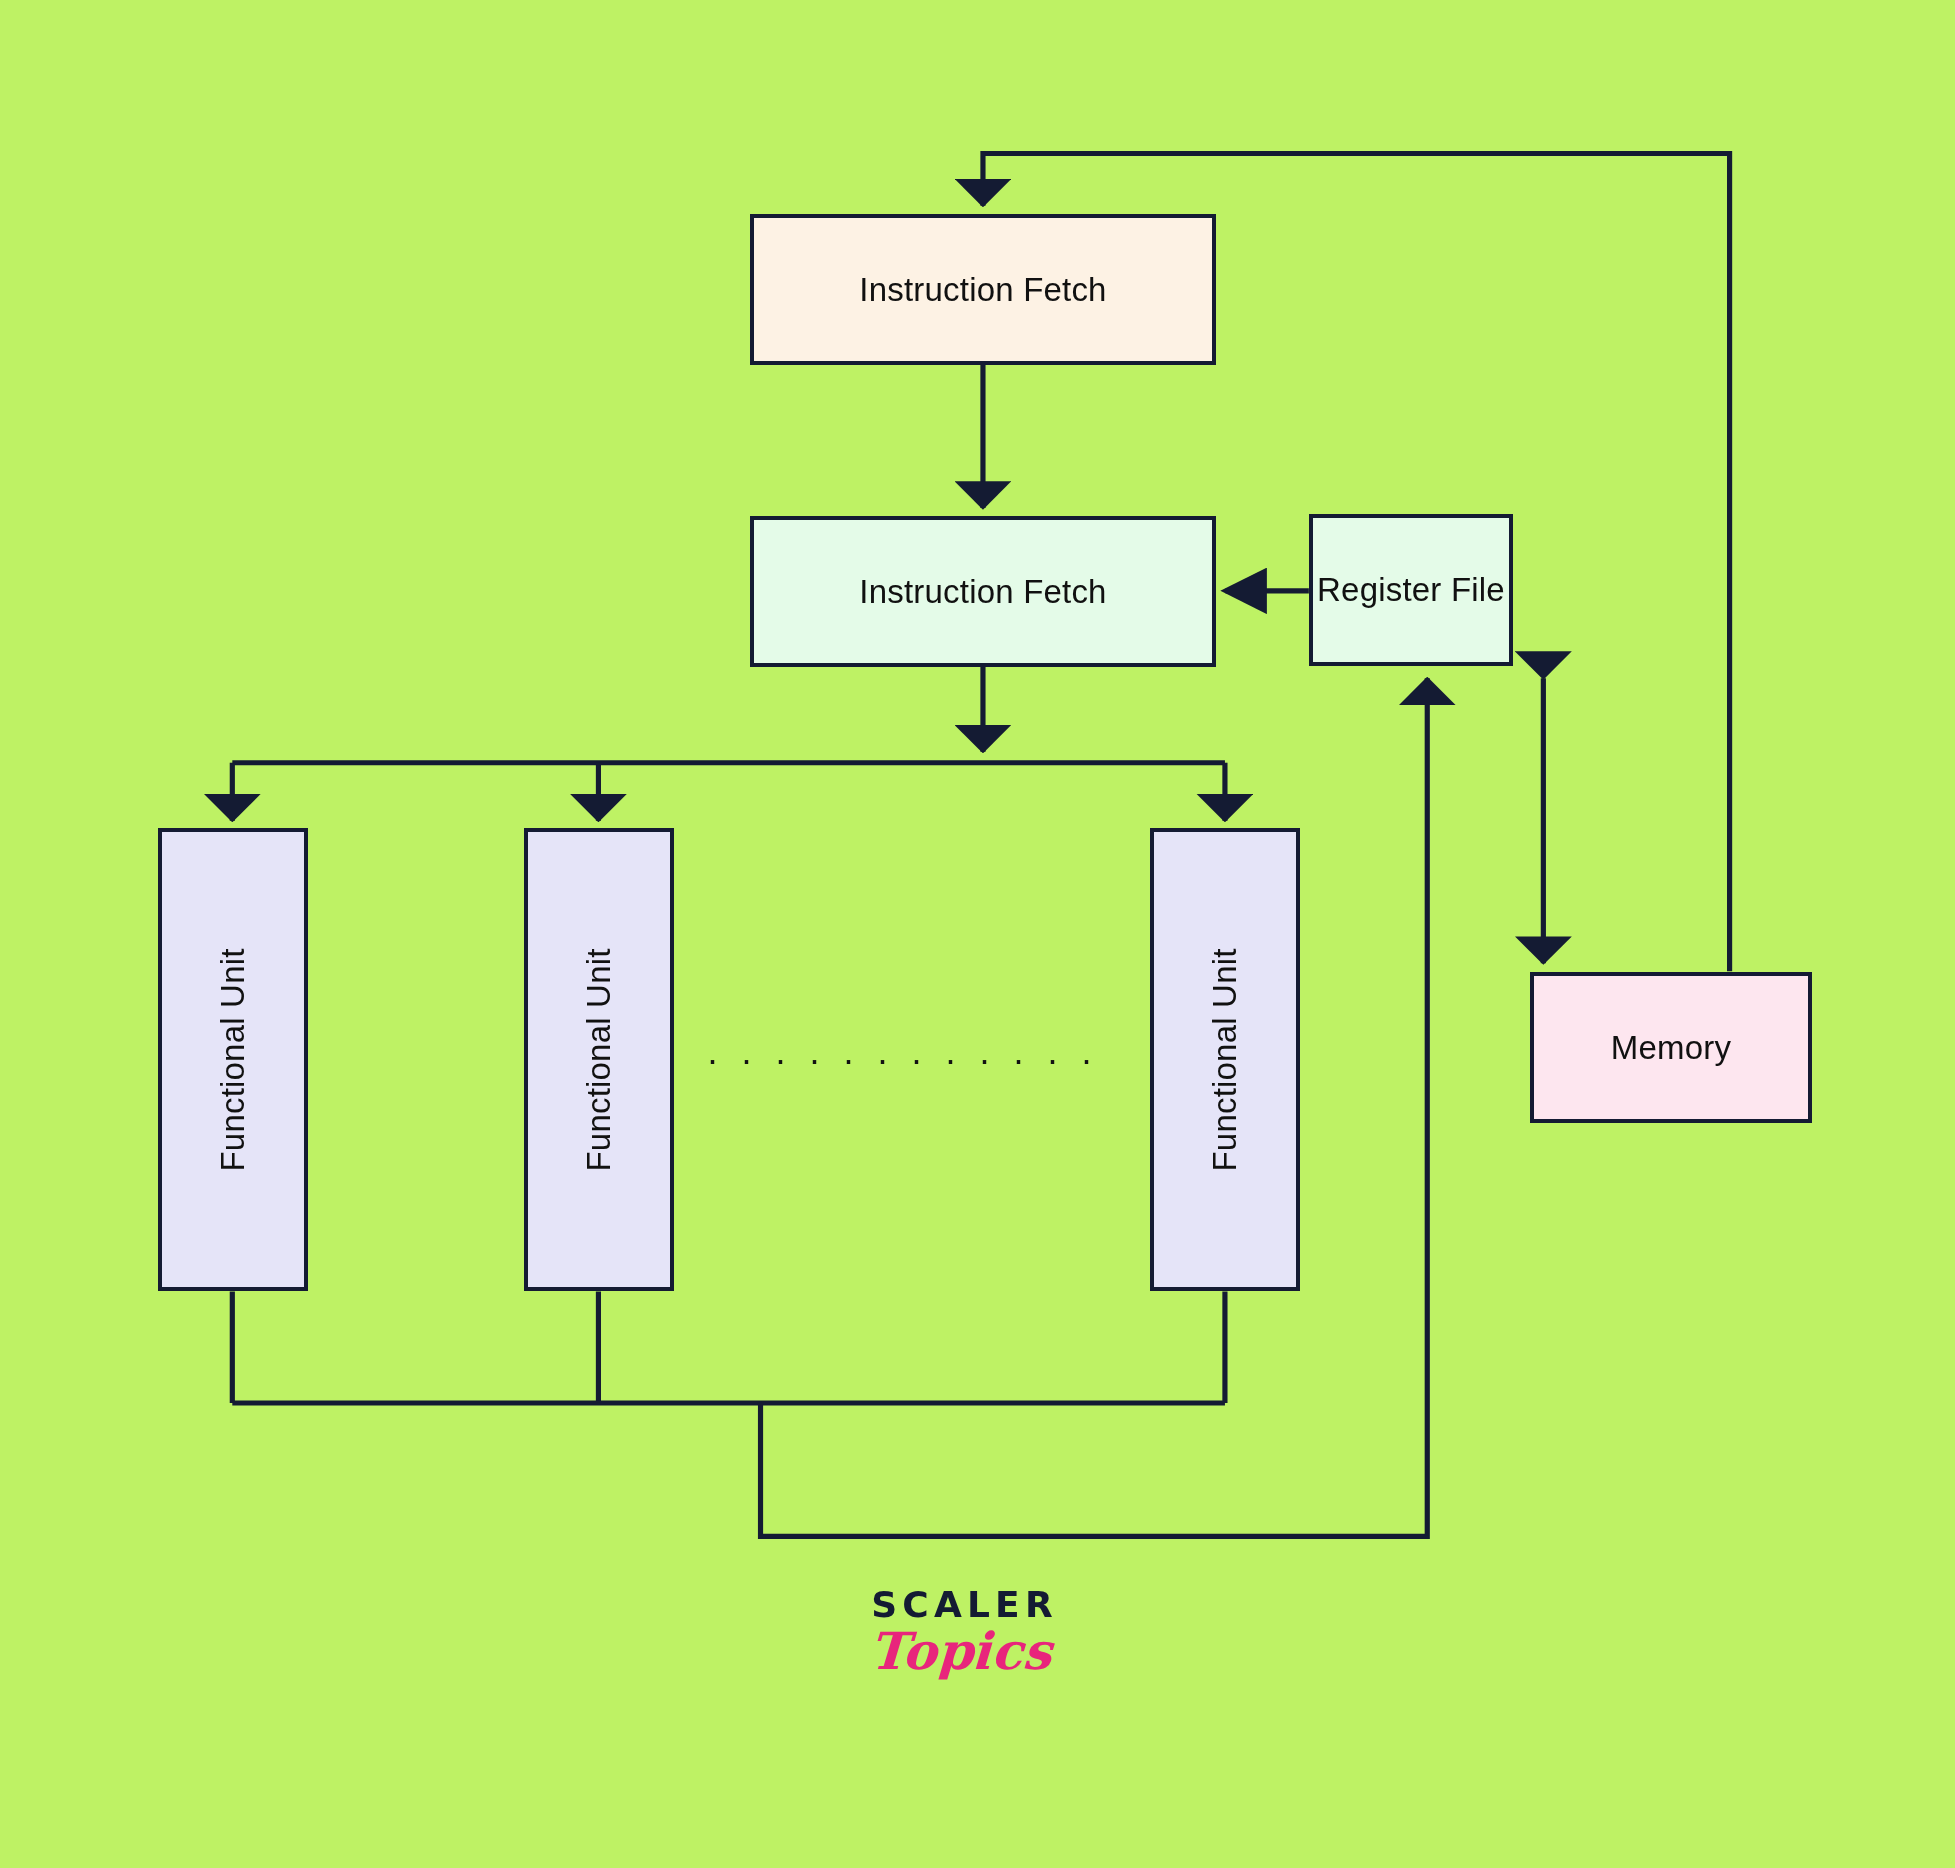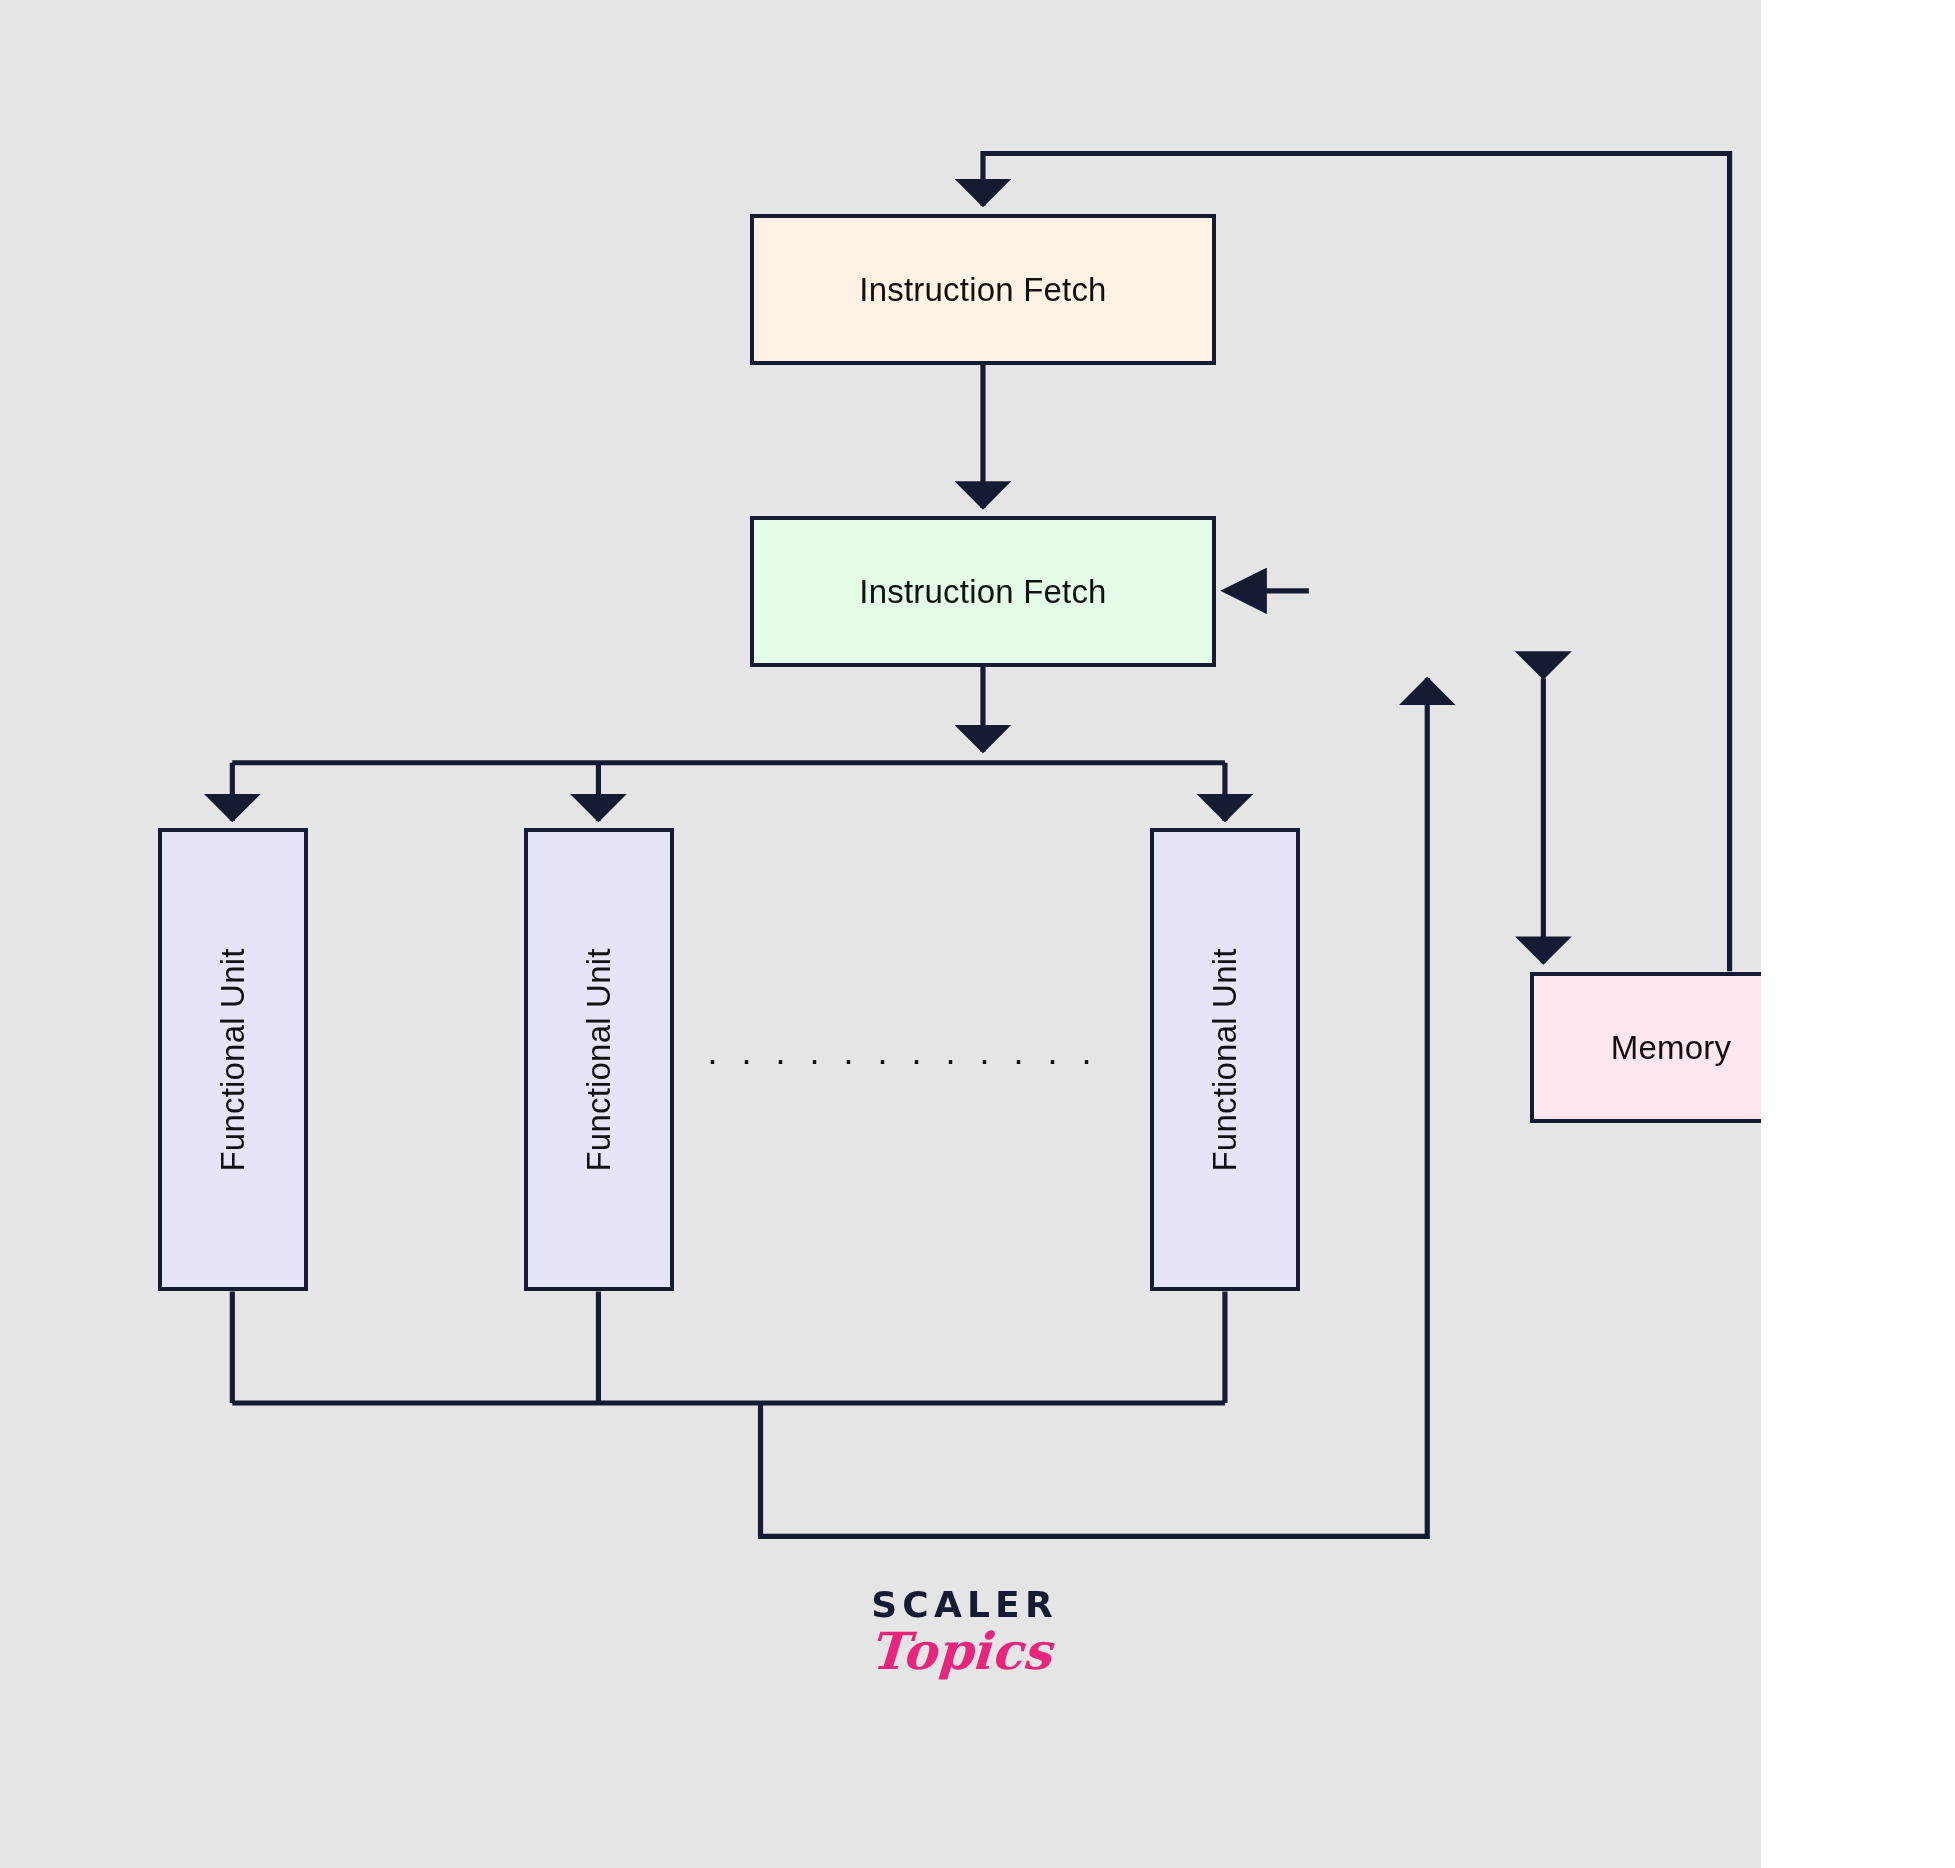--- a/index.html
+++ b/index.html
@@ -6,23 +6,23 @@
   html, body {
     margin: 0;
     padding: 0;
     background: #ffffff;
   }
   body {
     font-family: "Liberation Sans", "DejaVu Sans", sans-serif;
   }
   #stage {
     position: relative;
-    width: 1761px;
+    width: 1955px;
     height: 1868px;
-    background: #e5e5e5;
+    background: #bef264;
     overflow: hidden;
   }
   #wires {
     position: absolute;
     left: 0;
     top: 0;
     width: 1955px;
     height: 1868px;
   }
   .node {
@@ -143,20 +143,23 @@
   </svg>
 
   <div class="node" id="ifetch-box">
     <span class="node-label">Instruction Fetch</span>
   </div>
 
   <div class="node" id="idecode-box">
     <span class="node-label">Instruction Fetch</span>
   </div>
 
+  <div class="node" id="regfile-box">
+    <span class="node-label">Register File</span>
+  </div>
 
   <div class="node" id="memory-box">
     <span class="node-label">Memory</span>
   </div>
 
   <div class="node vertical" id="fu-1">
     <span class="node-label">Functional Unit</span>
   </div>
 
   <div class="node vertical" id="fu-2">

